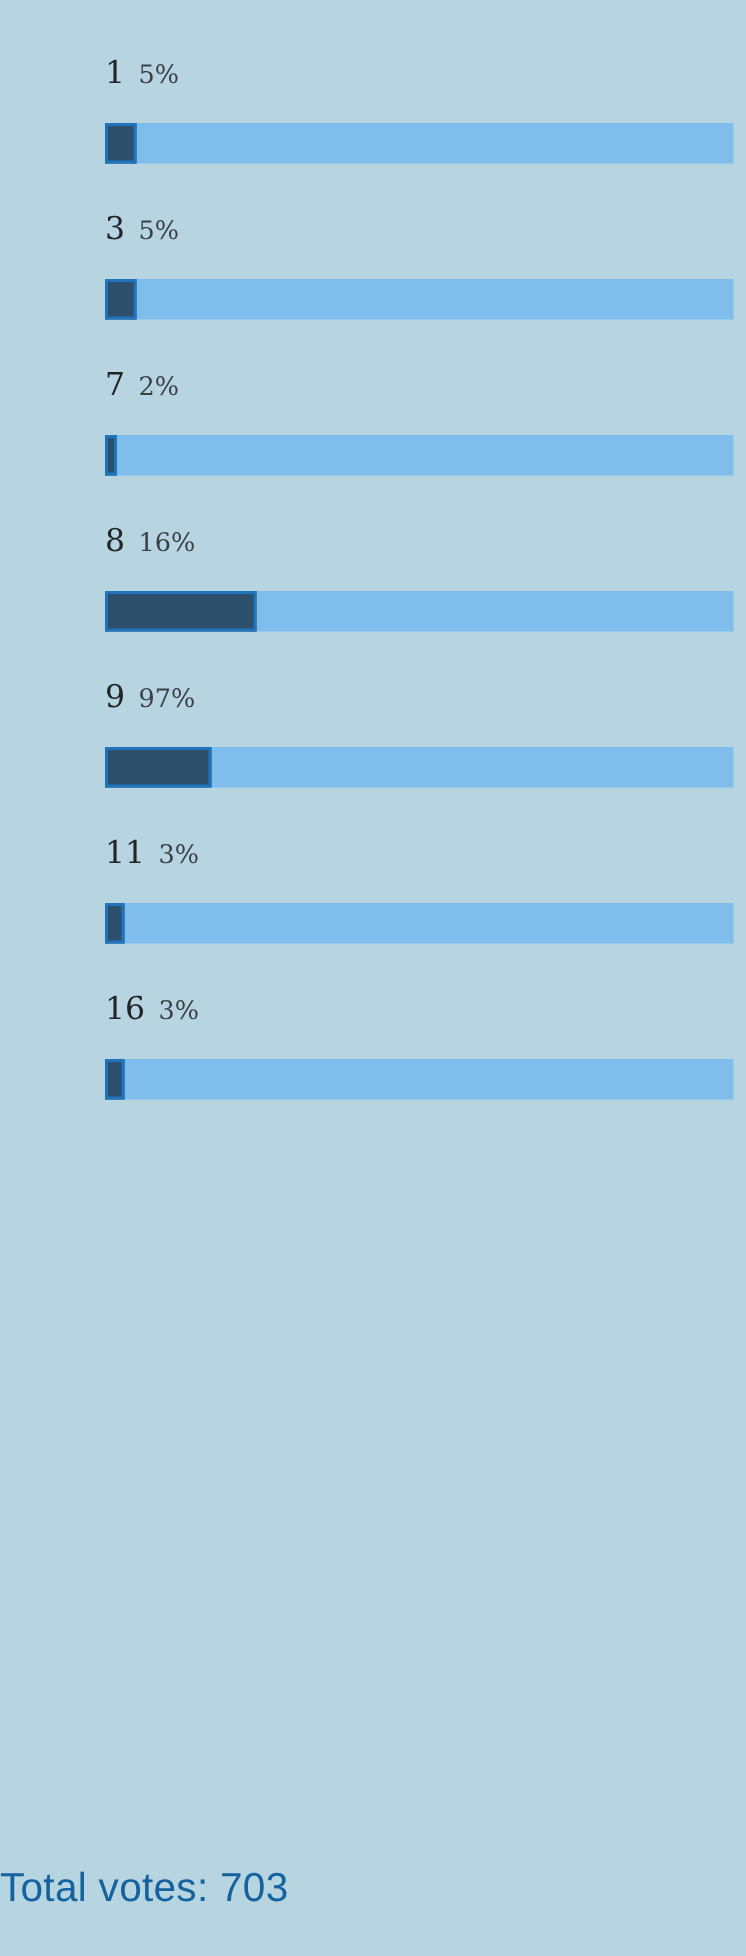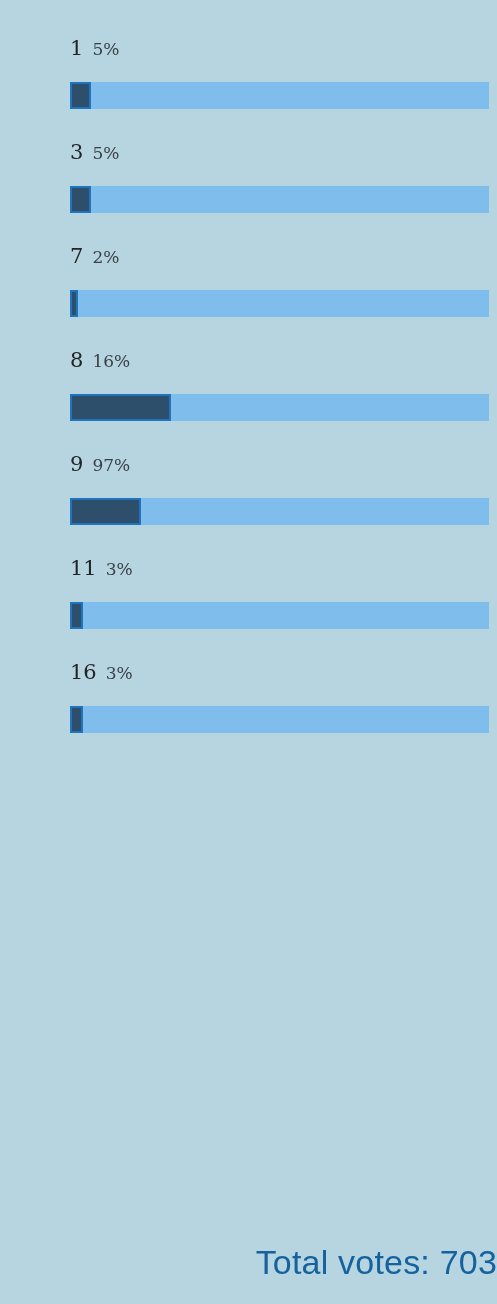--- a/index.html
+++ b/index.html
@@ -69,23 +69,23 @@
     background: #2d4f6b;
     border: 2px solid #2074bd;
     min-width: 5px;
   }
 
   .total-votes {
     position: absolute;
     left: 0;
     right: 0;
     top: 1243px;
-    text-align: right;
+    text-align: left;
     font-family: "Liberation Sans", sans-serif;
-    font-size: 34px;
+    font-size: 27px;
     color: #14629e;
     letter-spacing: 0.2px;
   }
 </style>
 </head>
 <body>
 
 <div id="poll-results">
 
   <ul class="poll-list" id="poll-list">

